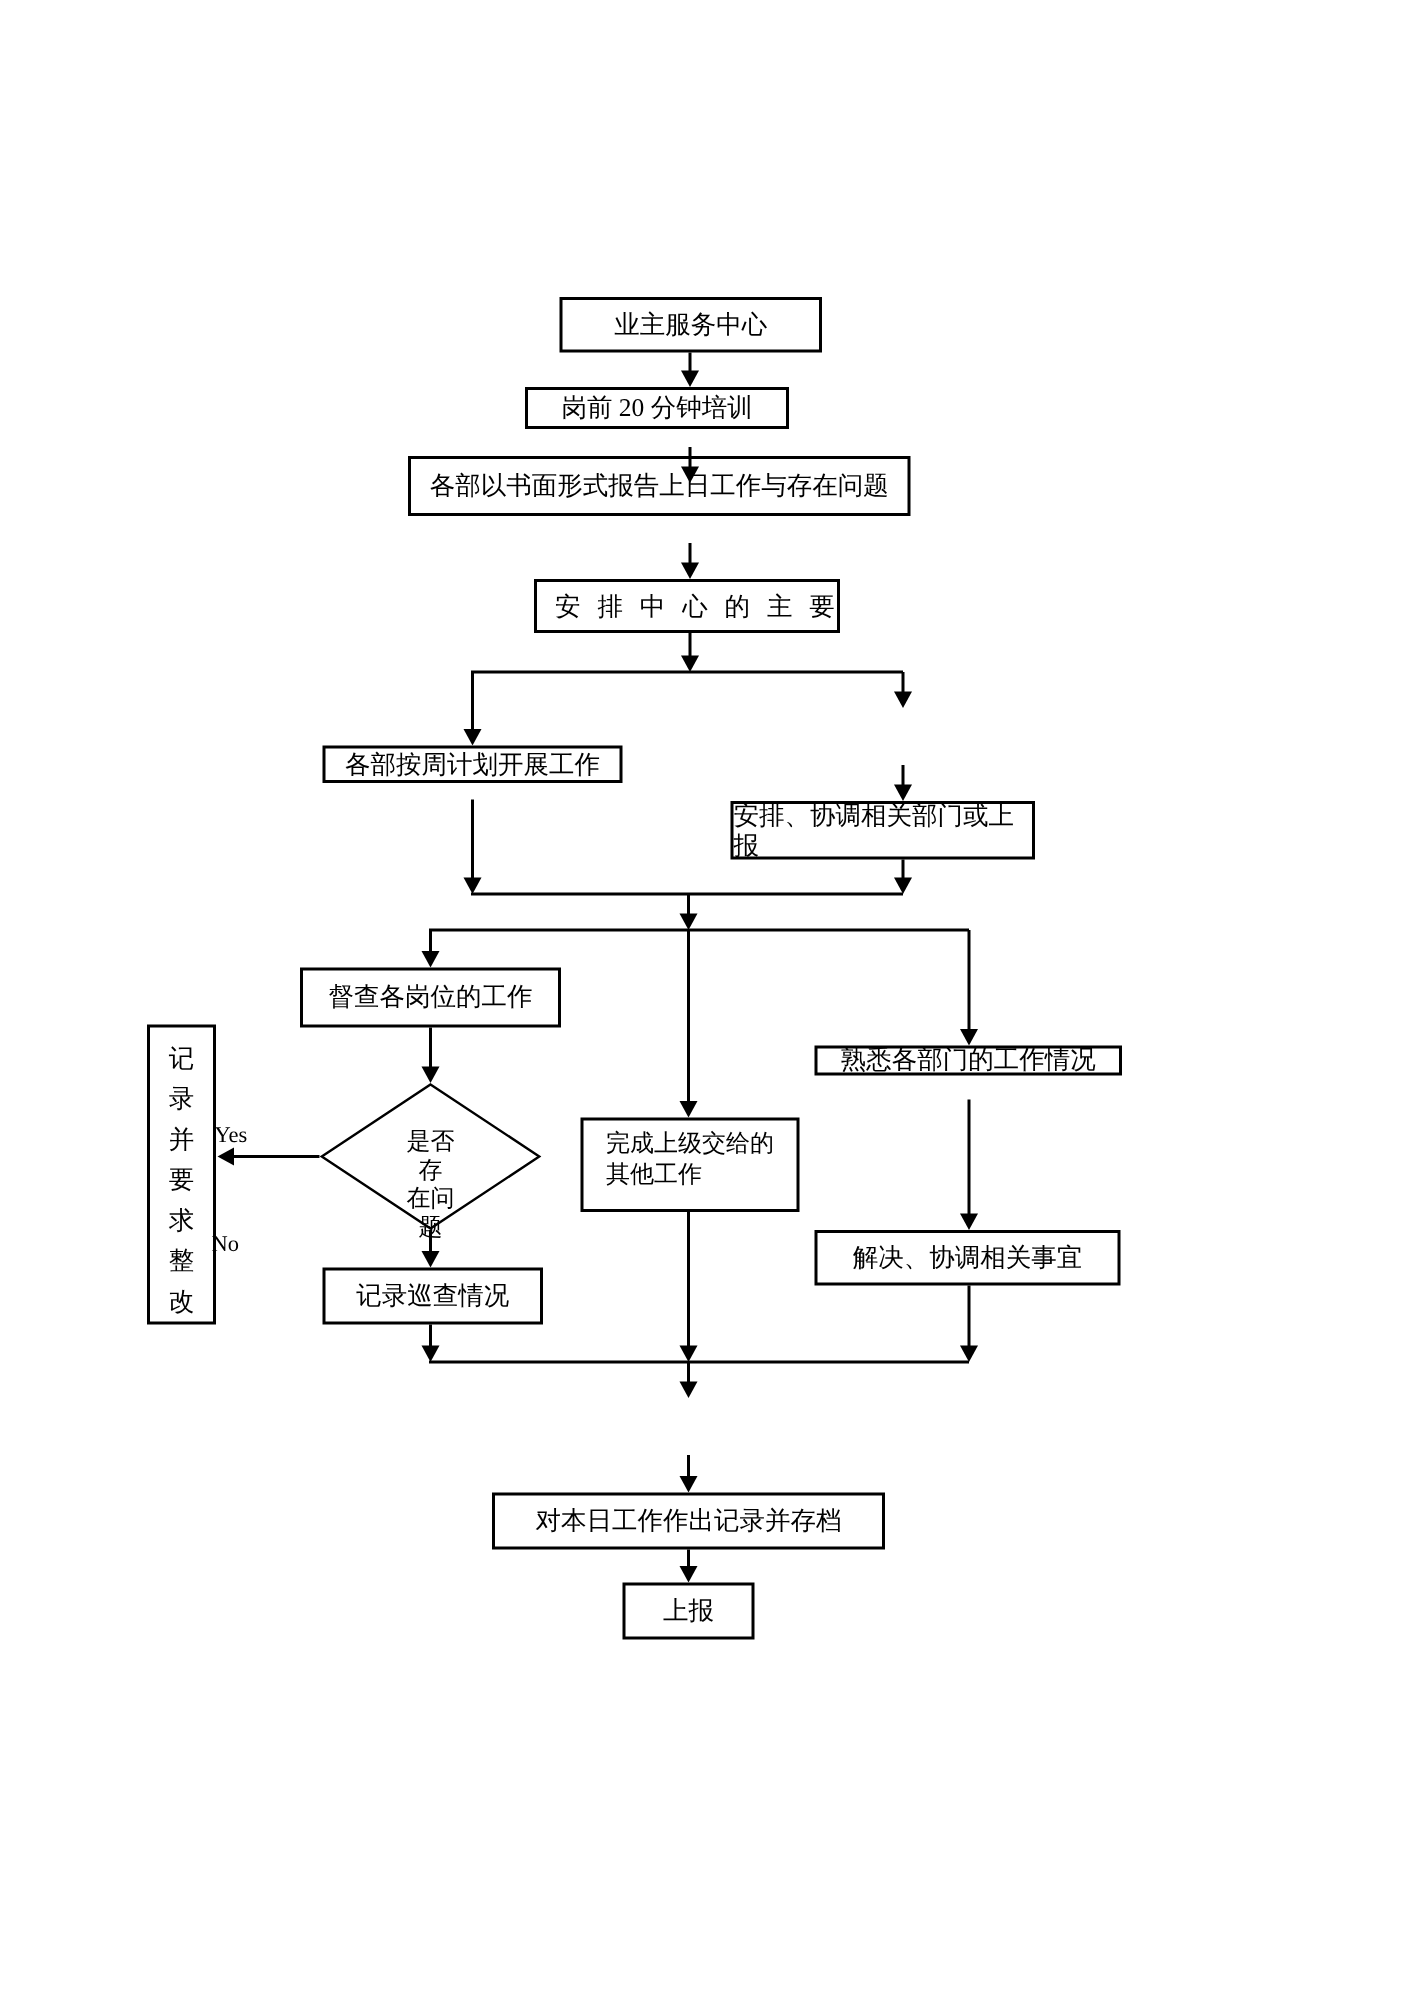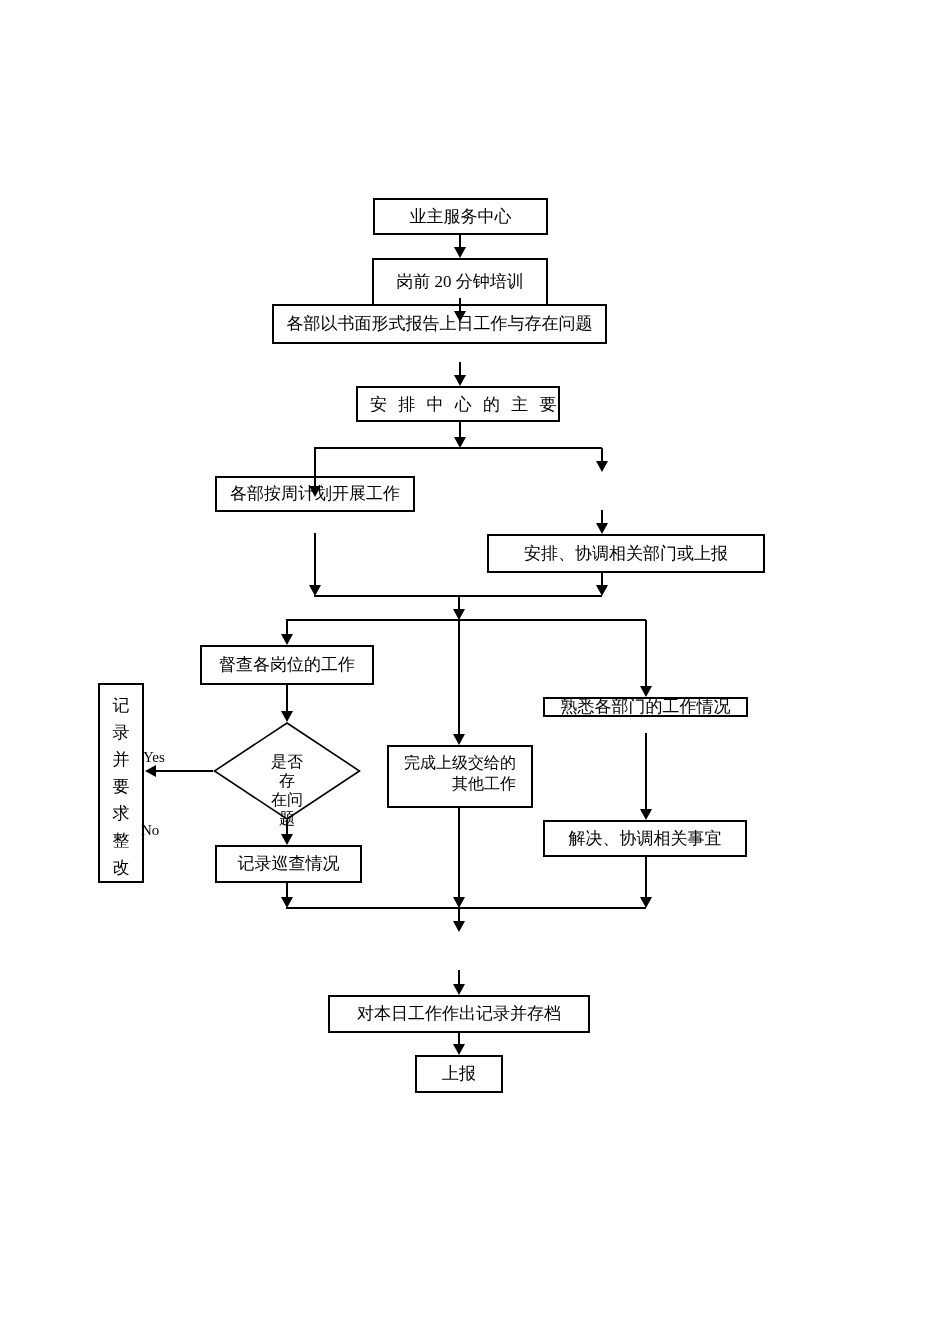--- a/index.html
+++ b/index.html
@@ -1,19 +1,19 @@
 <!DOCTYPE html>
 <html><head>
 <meta charset="utf-8">
 <style>
   html,body{margin:0;padding:0;background:#fff;}
   .page{position:relative;width:950px;height:1344px;background:#ffffff;overflow:hidden;
         font-family:"Liberation Serif","DejaVu Serif",serif;color:#000;}
   .box{position:absolute;box-sizing:border-box;border:2px solid #000;background:#fff;
-       display:flex;align-items:center;justify-content:center;text-align:right;
+       display:flex;align-items:center;justify-content:center;text-align:left;
        font-size:17px;line-height:20px;}
   .pre{white-space:pre;}
   .tl{align-items:flex-start;justify-content:flex-start;text-align:left;overflow:hidden;
       padding:5px 0 0 12px;line-height:24px;letter-spacing:2px;word-spacing:3px;}
   .topalign{align-items:flex-start;padding-top:5px;line-height:21px;font-size:16px;}
   .vert{align-items:flex-start;padding-top:7px;line-height:27px;font-size:17px;}
   .vl{position:absolute;width:1.5px;background:#000;}
   .hl{position:absolute;height:1.5px;background:#000;}
   .ad{position:absolute;width:0;height:0;border-left:6px solid transparent;
       border-right:6px solid transparent;border-top:11px solid #000;}
@@ -24,31 +24,31 @@
           font-size:16px;line-height:19px;z-index:3;white-space:pre-line;}
   .elabel{position:absolute;font-size:15px;z-index:3;}
 </style>
 </head>
 <body>
 
 <div class="page">
 
   <div class="box" style="left:373px;top:198px;width:175px;height:37px">业主服务中心</div>
 
-  <div class="box" style="left:372px;top:258px;width:176px;height:48px">岗前 20 分钟培训</div>
+  <div class="box" style="left:350px;top:258px;width:176px;height:28px">岗前 20 分钟培训</div>
 
   <div class="box" style="left:272px;top:304px;width:335px;height:40px">各部以书面形式报告上日工作与存在问题</div>
 
   <div class="box tl pre" style="left:356px;top:386px;width:204px;height:36px">安 排 中 心 的 主 要 工
 作</div>
 
-  <div class="box" style="left:215px;top:476px;width:200px;height:36px">各部按周计划开展工作</div>
+  <div class="box" style="left:215px;top:497px;width:200px;height:25px">各部按周计划开展工作</div>
 
 
-  <div class="box" style="left:487px;top:534px;width:278px;height:39px">安排、协调相关部门或上报</div>
+  <div class="box" style="left:487px;top:534px;width:203px;height:39px">安排、协调相关部门或上报</div>
 
   <div class="box" style="left:200px;top:645px;width:174px;height:40px">督查各岗位的工作</div>
 
   <div class="box" style="left:543px;top:697px;width:205px;height:20px">熟悉各部门的工作情况</div>
 
   <div class="box vert pre" style="left:98px;top:683px;width:46px;height:200px">记
 录
 并
 要
 求

